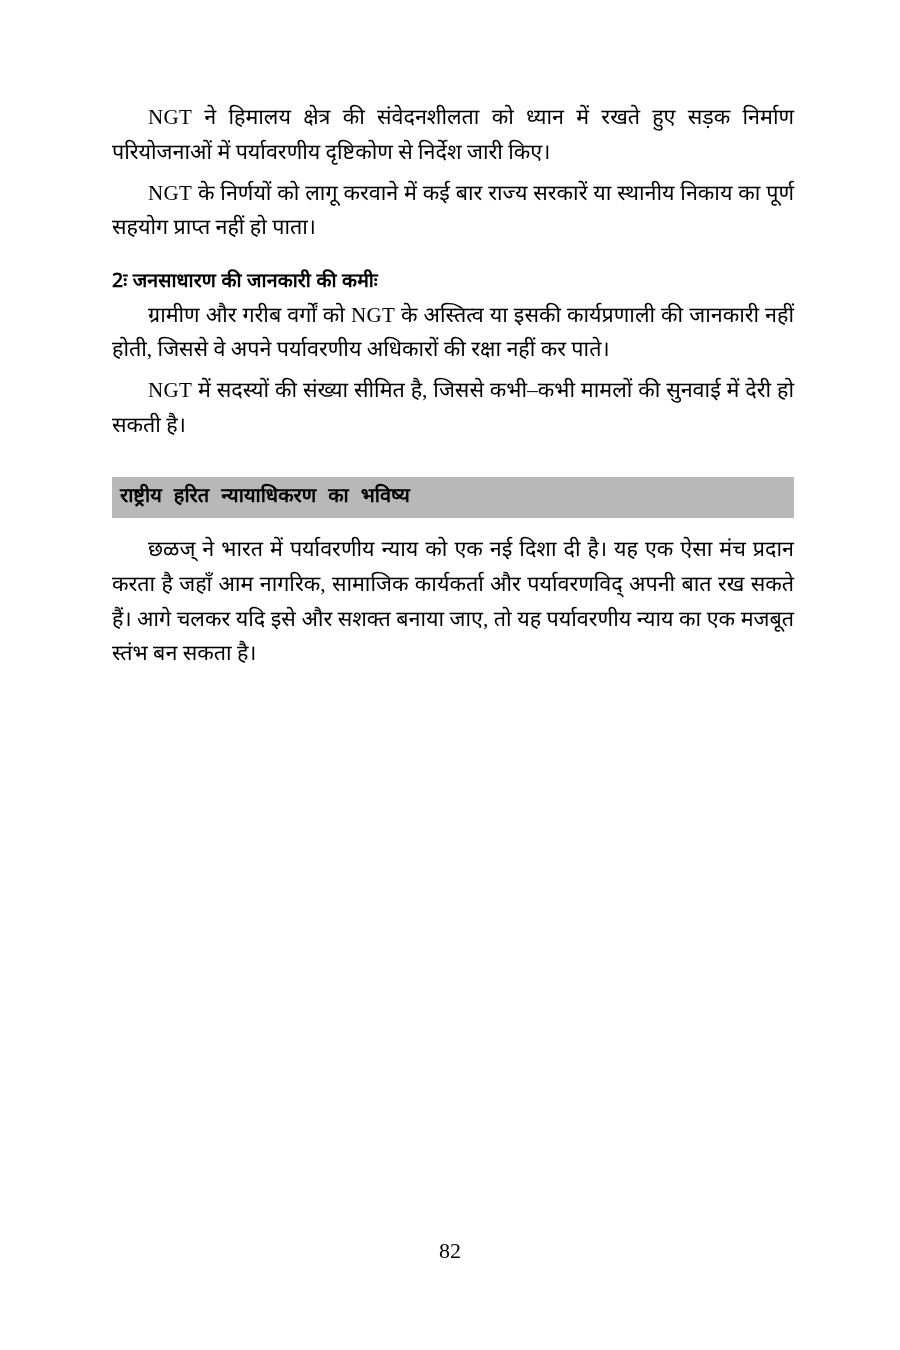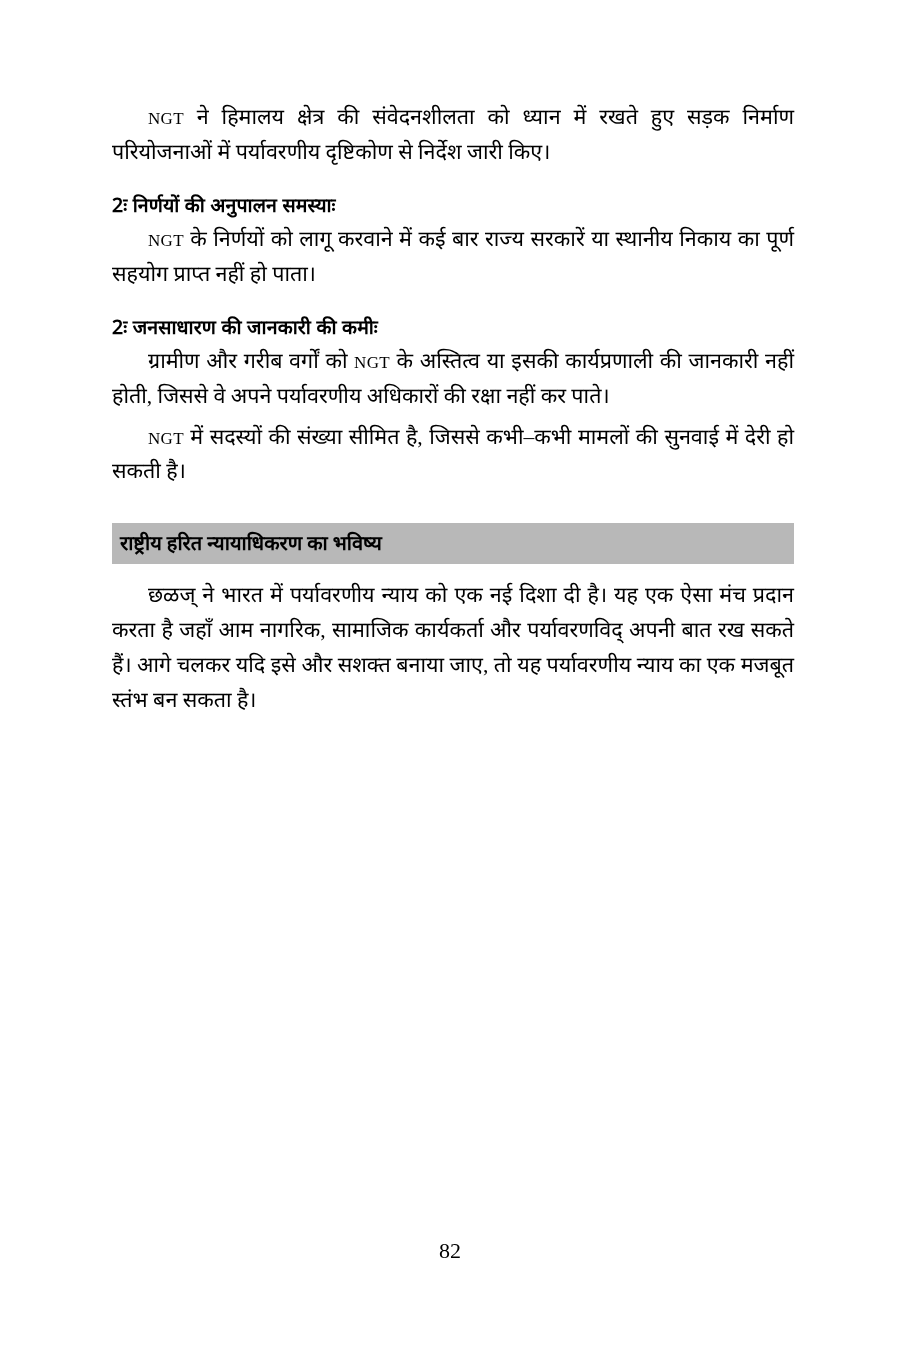--- a/index.html
+++ b/index.html
@@ -40,26 +40,26 @@
   }
   .para {
     font-size: 21.5px;
     line-height: 1.62;
     margin: 0 0 6px 0;
     text-align: justify;
     text-justify: inter-word;
     text-indent: 36px;
   }
   .para .ngt {
-    font-size: 17px;
+    font-size: 21px;
     letter-spacing: 0.3px;
   }
   .band {
     background: #b8b8b8;
-    font-family: Liberation Serif, serif;
+    font-family: Liberation Mono, monospace;
     font-weight: bold;
     font-size: 20px;
     line-height: 1.5;
     padding: 5px 6px 6px 8px;
     margin: 34px 0 14px 0;
     box-sizing: border-box;
     width: 682px;
   }
   .page-number {
     position: absolute;
@@ -73,21 +73,20 @@
 </style>
 </head>
 <body>
 
 <div class="page">
   <div class="content">
 
     <p class="para"><span class="ngt">NGT</span><span> ने हिमालय क्षेत्र की संवेदनशीलता को ध्यान में रखते हुए सड़क निर्माण परियोजनाओं में पर्यावरणीय दृष्टिकोण से निर्देश जारी किए।</span></p>
 
 
-    <h2 class="heading spaced">2ः निर्णयों की अनुपालन समस्याः</h2>
     <p class="para"><span class="ngt">NGT</span><span> के निर्णयों को लागू करवाने में कई बार राज्य सरकारें या स्थानीय निकाय का पूर्ण सहयोग प्राप्त नहीं हो पाता।</span></p>
 
     <h2 class="heading spaced">2ः जनसाधारण की जानकारी की कमीः</h2>
     <p class="para"><span>ग्रामीण और गरीब वर्गों को </span><span class="ngt">NGT</span><span> के अस्तित्व या इसकी कार्यप्रणाली की जानकारी नहीं होती, जिससे वे अपने पर्यावरणीय अधिकारों की रक्षा नहीं कर पाते।</span></p>
 
     <p class="para"><span class="ngt">NGT</span><span> में सदस्यों की संख्या सीमित है, जिससे कभी–कभी मामलों की सुनवाई में देरी हो सकती है।</span></p>
 
     <div class="band">राष्ट्रीय हरित न्यायाधिकरण का भविष्य</div>
 
     <p class="para">छळज् ने भारत में पर्यावरणीय न्याय को एक नई दिशा दी है। यह एक ऐसा मंच प्रदान करता है जहाँ आम नागरिक, सामाजिक कार्यकर्ता और पर्यावरणविद् अपनी बात रख सकते हैं। आगे चलकर यदि इसे और सशक्त बनाया जाए, तो यह पर्यावरणीय न्याय का एक मजबूत स्तंभ बन सकता है।</p>

